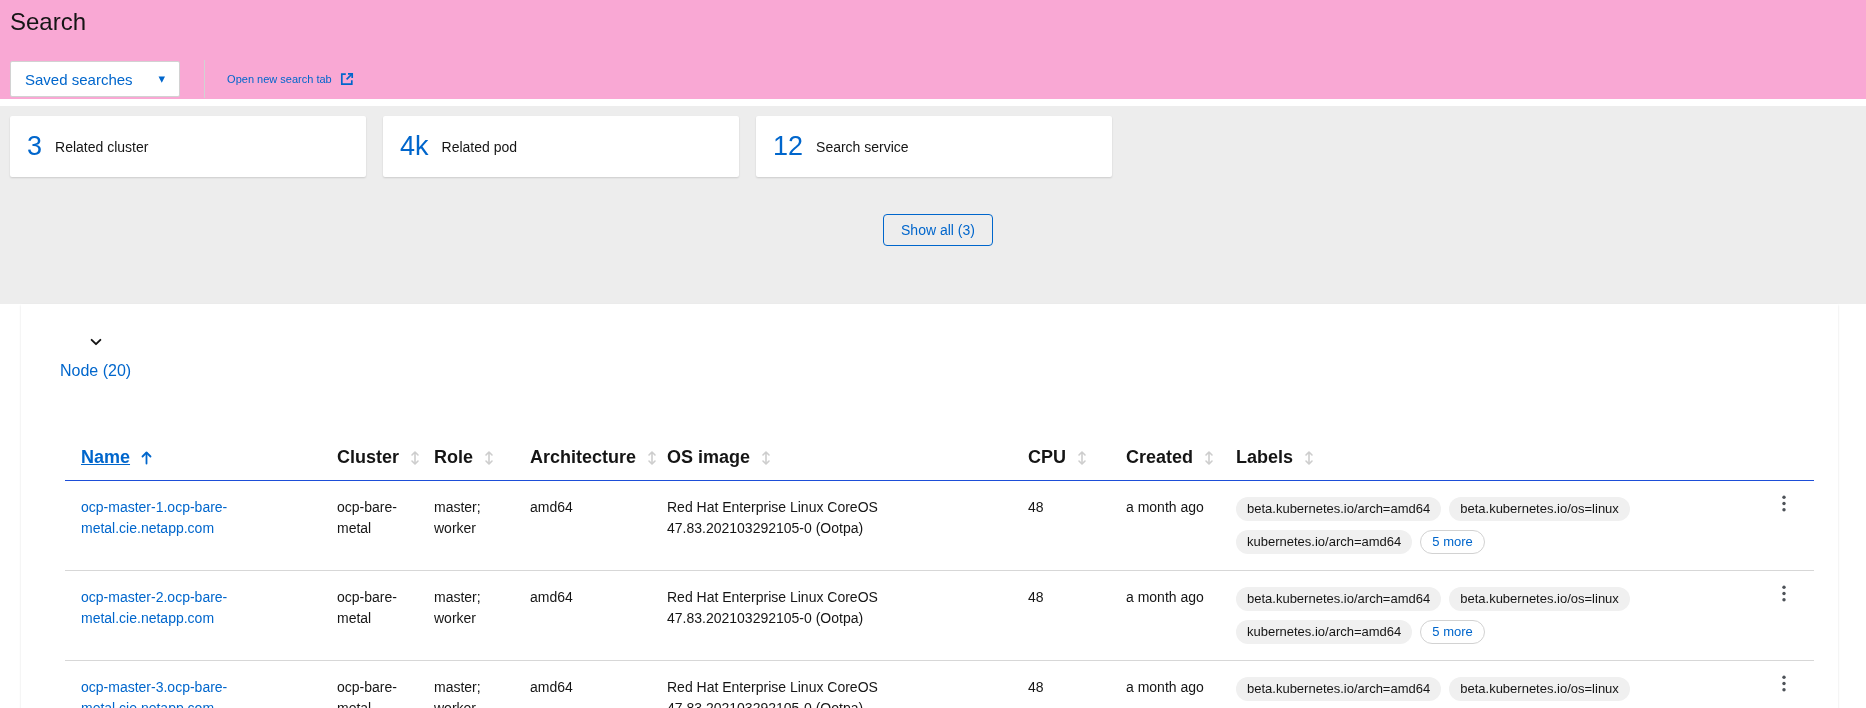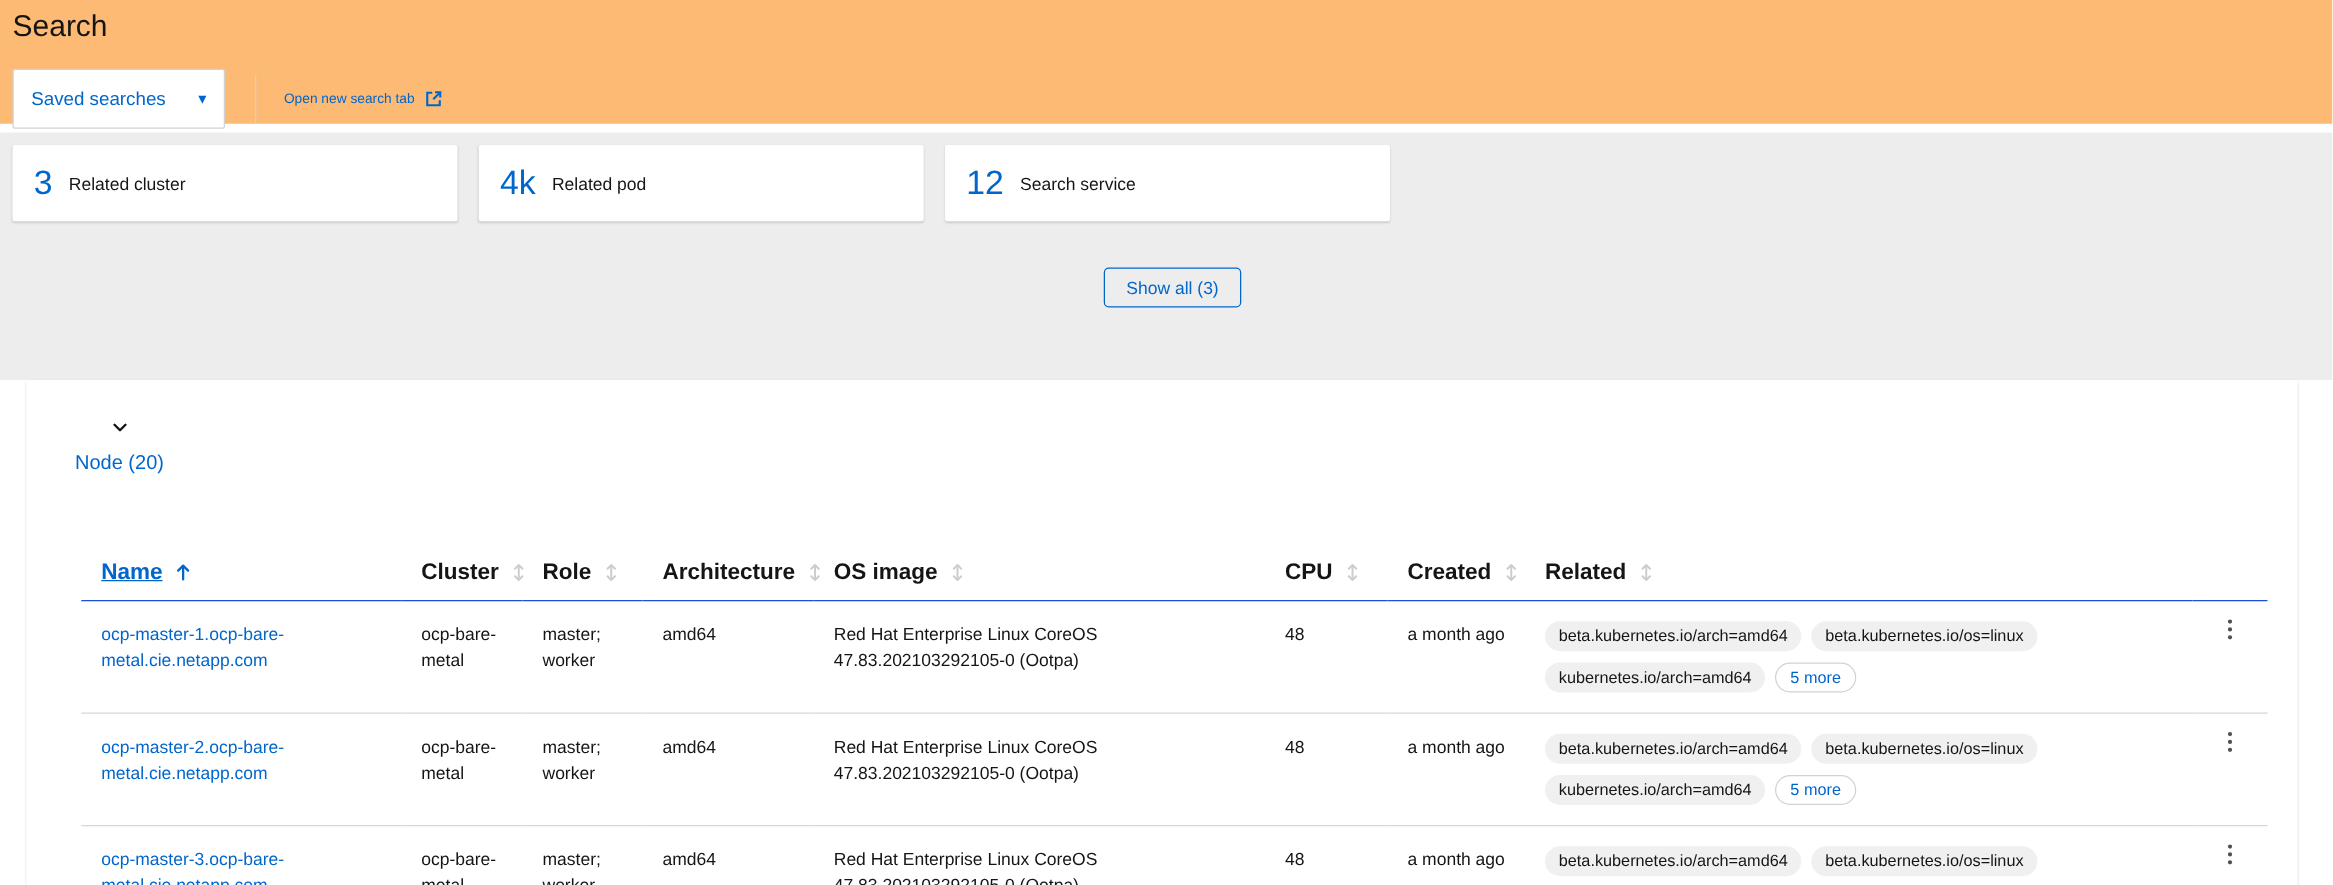--- a/index.html
+++ b/index.html
@@ -3,28 +3,28 @@
 <meta charset="utf-8">
 <style>
   * { margin: 0; padding: 0; box-sizing: border-box; }
   html, body {
     width: 1866px; height: 708px; overflow: hidden;
     background: #fff;
     font-family: "Liberation Sans", "DejaVu Sans", sans-serif;
     color: #151515;
   }
   
-  .top-area { background: #fdba74; padding: 6px 0 0 10px; }
+  .top-area { background: #f9a8d4; padding: 6px 0 0 10px; }
   .page-title { font-size: 24px; font-weight: 400; color: #151515; line-height: 32px; }
   .toolbar { display: flex; align-items: center; margin-top: 21px; height: 40px; }
   .menu-toggle {
     display: inline-flex; align-items: center; gap: 26px;
     background: #fff; border: 1px solid #d2d2d2; border-radius: 2px;
     color: #0066cc; font-size: 15px; font-family: inherit;
-    padding: 9px 14px 9px 14px; height: 48px; cursor: pointer;
+    padding: 9px 14px 9px 14px; height: 36px; cursor: pointer;
   }
   .caret { font-size: 13px; line-height: 10px; }
   .vdiv { width: 1px; height: 38px; background: #d2d2d2; margin: 0 22px 0 24px; }
   .open-link {
     color: #0066cc; font-size: 11px; text-decoration: none;
     display: inline-flex; align-items: center; gap: 7px;
   }
   
   .gray-band { background: #ededed; height: 198px; margin-top: 7px; padding: 10px 0 0 10px; }
   .cards { display: flex; gap: 17px; }
@@ -215,21 +215,21 @@
               <span class="col-label">Created</span>
               <svg width="10" height="16" viewBox="0 0 10 16" fill="none" stroke="#cdcdcd" stroke-width="1.6" stroke-linecap="round" stroke-linejoin="round">
                 <line x1="5" y1="3" x2="5" y2="13"></line>
                   <polyline points="2,5 5,2 8,5"></polyline>
                   <polyline points="2,11 5,14 8,11"></polyline>
               </svg>
             </span>
           </th>
           <th>
             <span class="th-inner">
-              <span class="col-label">Related</span>
+              <span class="col-label">Labels</span>
               <svg width="10" height="16" viewBox="0 0 10 16" fill="none" stroke="#cdcdcd" stroke-width="1.6" stroke-linecap="round" stroke-linejoin="round">
                 <line x1="5" y1="3" x2="5" y2="13"></line>
                   <polyline points="2,5 5,2 8,5"></polyline>
                   <polyline points="2,11 5,14 8,11"></polyline>
               </svg>
             </span>
           </th>
           <th></th>
         </tr>
       </thead>

